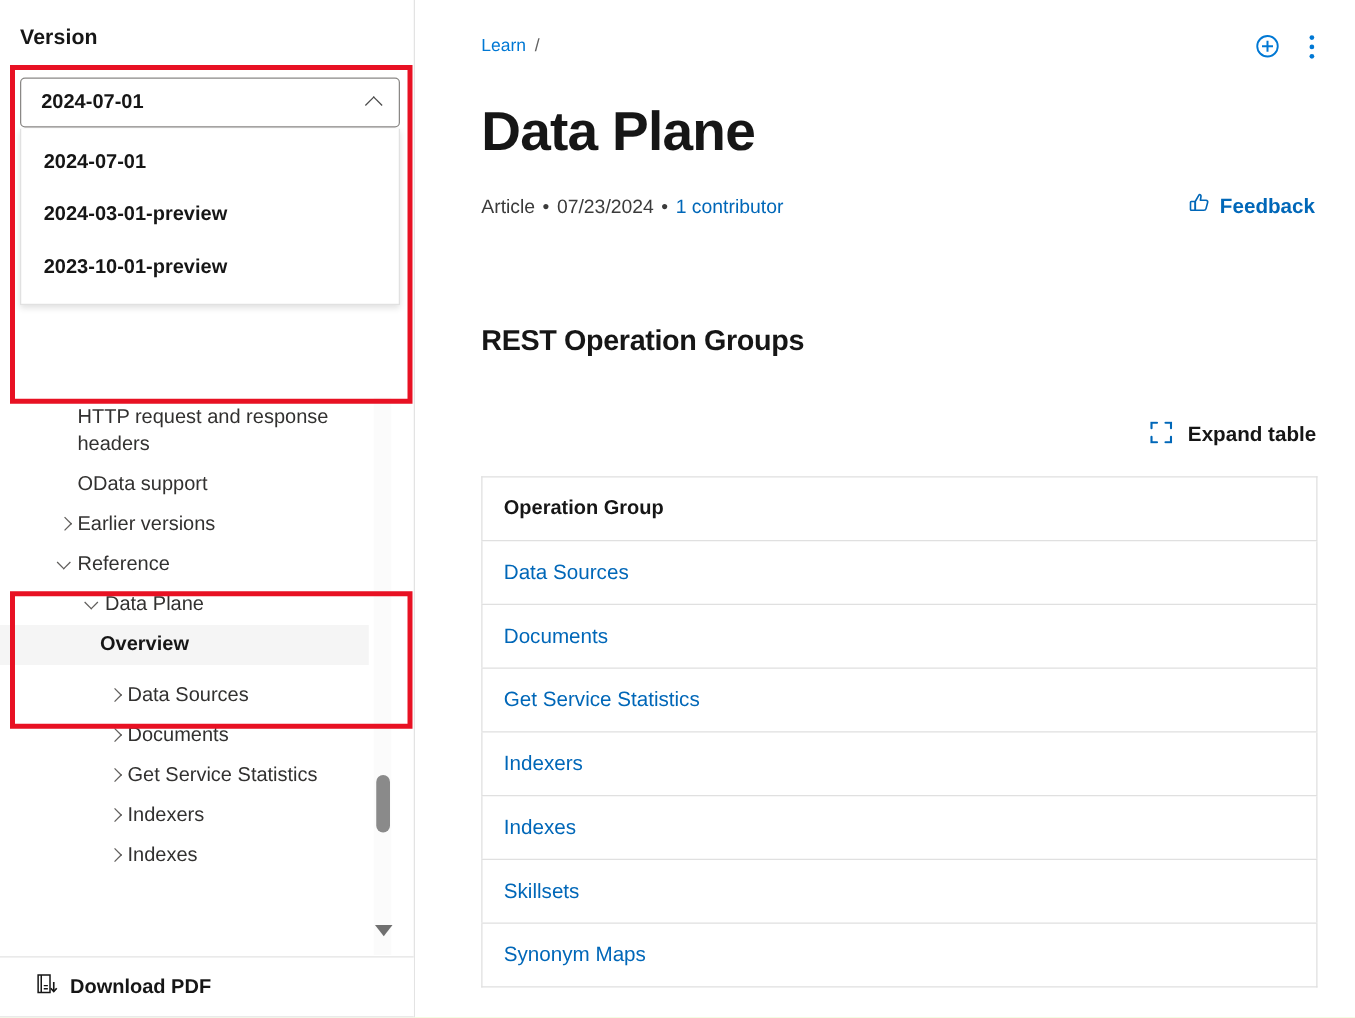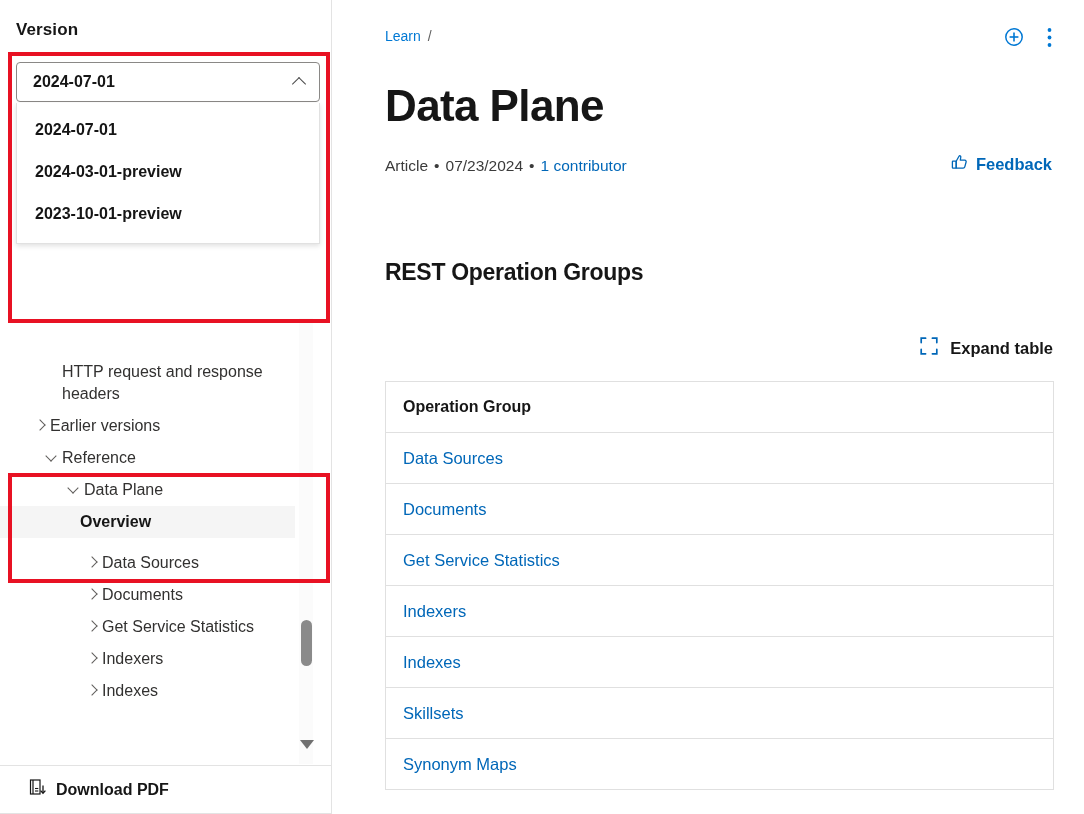--- a/index.html
+++ b/index.html
@@ -340,26 +340,29 @@
     </div>
 
     <div class="version-list">
       <div class="version-item">2024-07-01</div>
       <div class="version-item">2024-03-01-preview</div>
       <div class="version-item">2023-10-01-preview</div>
     </div>
 
     <div id="nav-tree">
 
-      <div class="nav-row" style="padding-left:62px;margin-top:38px;">
+      <div class="nav-row" style="padding-left:62px;">
         <span class="nav-text" style="max-width:232px;">HTTP request and response headers</span>
       </div>
 
-
-      <div class="nav-row" style="padding-left:32px;">
+      <div class="nav-row" style="padding-left:62px;">
+        <span class="nav-text">OData support</span>
+      </div>
+
+      <div class="nav-row" style="padding-left:44px;">
         <span class="nav-chev right"></span>
         <span class="nav-text">Earlier versions</span>
       </div>
 
       <div class="nav-row" style="padding-left:44px;">
         <span class="nav-chev down"></span>
         <span class="nav-text">Reference</span>
       </div>
 
       <div class="nav-row" style="padding-left:66px;">

